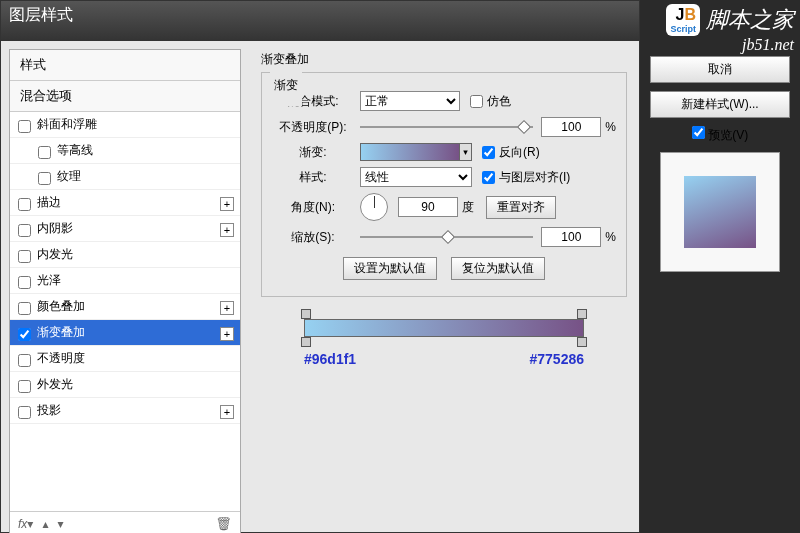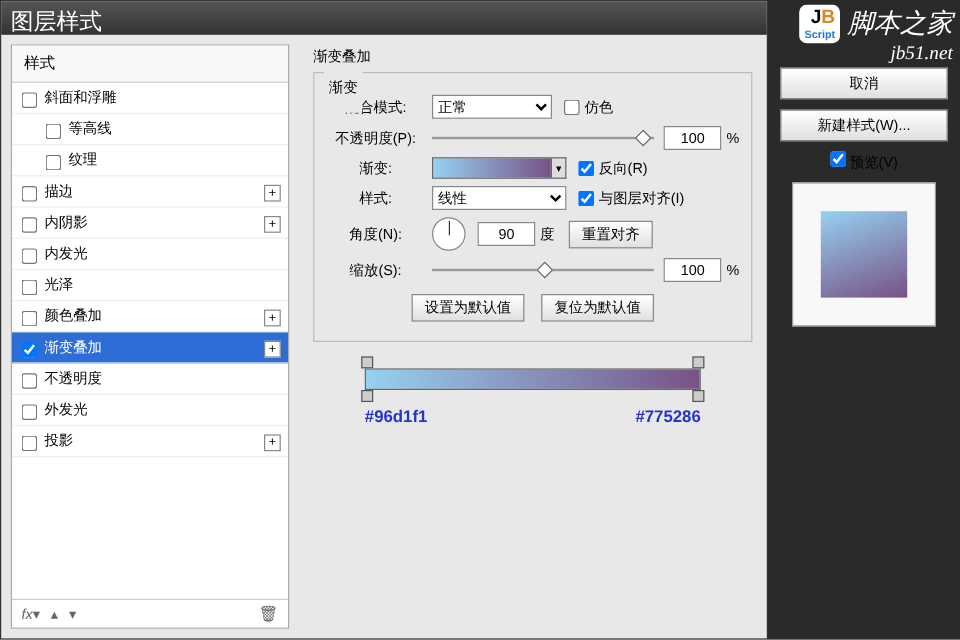--- a/index.html
+++ b/index.html
@@ -1,37 +1,37 @@
 <!DOCTYPE html>
 <html><head>
 <meta charset="utf-8">
 <style>
 * { box-sizing: border-box; margin: 0; padding: 0; font-family: "Microsoft YaHei", sans-serif; }
 body { background: #2a2a2a; width: 800px; height: 533px; overflow: hidden; position: relative; }
 .window { position: absolute; top: 0; left: 0; width: 640px; height: 533px; background: #e8e8e8; border: 1px solid #333; }
-.titlebar { height: 28px; background: linear-gradient(#555,#333); color: #fff; padding: 4px 8px; font-size: 19px; }
+.titlebar { height: 40px; background: linear-gradient(#555,#333); color: #fff; padding: 4px 8px; font-size: 16px; }
 .dialog-body { display: flex; height: calc(100% - 28px); }
 .left-panel { width: 232px; background: #fff; margin: 8px; border: 1px solid #aaa; display: flex; flex-direction: column; }
 .left-header { padding: 6px 10px; font-size: 13px; border-bottom: 1px solid #ccc; background: #f8f8f8; }
 .left-list { flex: 1; overflow: auto; }
 .left-row { display: flex; align-items: flex-end; padding: 4px 8px; font-size: 12px; border-bottom: 1px solid #eee; position: relative; }
 .left-row.selected { background: #2e6cd6; color: #fff; }
 .left-row input[type=checkbox] { margin-right: 6px; }
 .left-row .plus { position: absolute; right: 6px; width: 14px; height: 14px; border: 1px solid #888; background: #fff; color: #000; font-size: 11px; text-align: center; line-height: 12px; }
 .indent { padding-left: 28px; }
 .left-footer { border-top: 1px solid #ccc; padding: 4px 8px; display: flex; gap: 9px; align-items: center; font-size: 12px; color: #666; }
 .left-footer .spacer { flex: 1; }
 .center-panel { flex: 1; padding: 10px 12px; font-size: 12px; }
 .section-title { margin-bottom: 4px; }
 .fieldset { border: 1px solid #bbb; padding: 12px 10px 16px; position: relative; }
 .fieldset-title { position: absolute; top: -8px; left: 8px; background: #e8e8e8; padding: 12px 4px; font-size: 12px; }
 .row { display: flex; align-items: center; margin: 6px 0; }
 .row-label { width: 82px; text-align: center; margin-right: 6px; }
 select { height: 20px; font-size: 12px; border: 1px solid #888; background: #fff; }
-.numbox { width: 48px; height: 20px; border: 1px solid #888; background: #fff; text-align: center; font-size: 12px; margin: 0 4px; }
+.numbox { width: 60px; height: 20px; border: 1px solid #888; background: #fff; text-align: center; font-size: 12px; margin: 0 4px; }
 .slider { flex: 1; height: 14px; position: relative; margin-right: 4px; }
 .slider-track { position: absolute; top: 6px; left: 0; right: 0; height: 2px; background: #999; }
 .slider-thumb { position: absolute; top: 2px; width: 10px; height: 10px; background: #fff; border: 1px solid #666; transform: rotate(45deg); }
 .grad-bar { width: 100px; height: 18px; background: linear-gradient(90deg,#96d1f1,#775286); border: 1px solid #666; }
 .grad-wrap { display: flex; align-items: center; }
 .grad-dd { width: 12px; height: 18px; border: 1px solid #666; border-left: none; background: #ddd; text-align: center; font-size: 9px; line-height: 16px; }
 .cb { margin: 0 4px 0 10px; }
 .angle-dial { width: 28px; height: 28px; border: 1px solid #888; border-radius: 50%; background: #fff; position: relative; margin-right: 6px; }
 .angle-dial::after { content: ''; position: absolute; left: 50%; top: 2px; width: 1px; height: 12px; background: #333; }
 .btn { border: 1px solid #888; background: linear-gradient(#fff,#e0e0e0); padding: 2px 10px; font-size: 12px; cursor: pointer; }
@@ -59,20 +59,21 @@
 </head>
 <body>
 
 <div class="window">
   <div class="titlebar">
     <span>图层样式</span>
   </div>
   <div class="dialog-body">
     <div class="left-panel">
       <div class="left-header">样式</div>
+      <div class="left-header">混合选项</div>
       <div class="left-list" id="left-list">
           <div class="left-row">
             <input type="checkbox" style="">
             <span>斜面和浮雕</span>
           </div>
           <div class="left-row indent">
             <input type="checkbox" style="">
             <span>等高线</span>
           </div>
           <div class="left-row indent">

